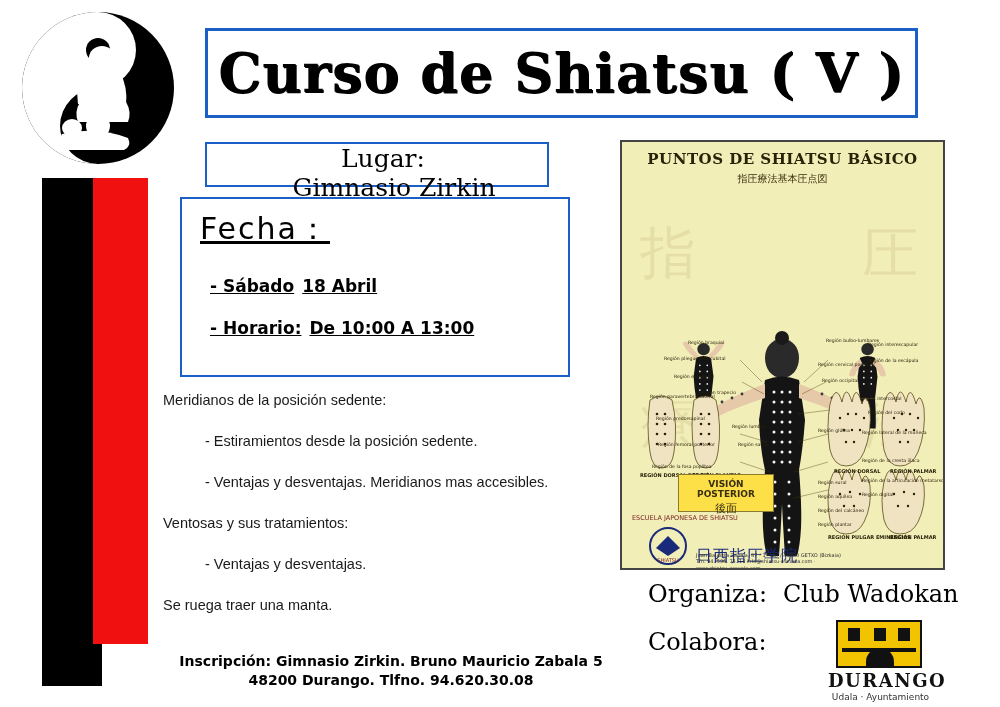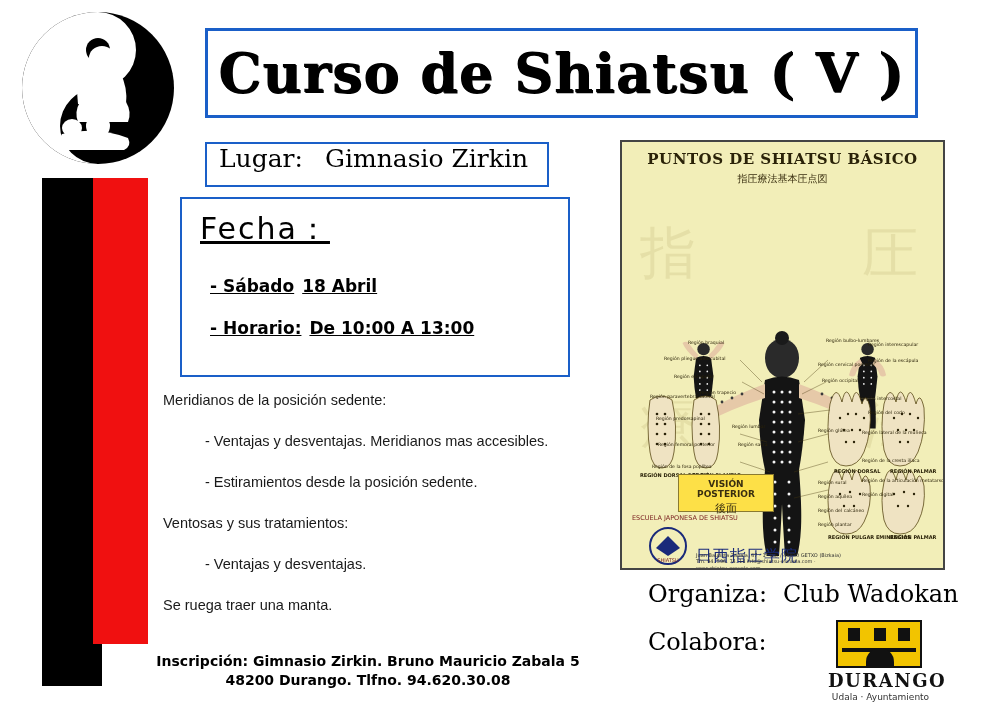--- a/index.html
+++ b/index.html
@@ -79,21 +79,23 @@
   .lugar-box {
     position: absolute;
     left: 205px;
     top: 142px;
     width: 344px;
     height: 45px;
     border: 2px solid #1a5fc8;
     background: #ffffff;
     box-sizing: border-box;
     display: flex;
+    align-items: center;
     padding-left: 12px;
+    flex-direction: column;
   }
   .lugar-label {
     font-family: "DejaVu Serif", serif;
     font-size: 25px;
     color: #000;
   }
   .lugar-value {
     font-family: "DejaVu Serif", serif;
     font-size: 25px;
     color: #000;
@@ -142,21 +144,21 @@
     font-size: 14.5px;
     color: #1a1a1a;
   }
   .body-text p.indent {
     margin-left: 42px;
   }
 
   
   .inscripcion {
     position: absolute;
-    left: 108px;
+    left: 131px;
     top: 652px;
     width: 520px;
     text-align: center;
     font-family: "DejaVu Sans", sans-serif;
     font-weight: bold;
     font-size: 14px;
     color: #000;
     line-height: 1.35;
   }
 
@@ -382,22 +384,22 @@
     <div class="fecha-line">
       <span>- Sábado</span><span class="sep"></span><span>18 Abril</span>
     </div>
     <div class="fecha-line">
       <span>- Horario:</span><span class="sep"></span><span>De 10:00 A 13:00</span>
     </div>
   </div>
 
   <div class="body-text">
     <p>Meridianos de la posición sedente:</p>
+    <p class="indent">- Estiramientos desde la posición sedente.</p>
     <p class="indent">- Ventajas y desventajas. Meridianos mas accesibles.</p>
-    <p class="indent">- Estiramientos desde la posición sedente.</p>
     <p>Ventosas y sus tratamientos:</p>
     <p class="indent">- Ventajas y desventajas.</p>
     <p>Se ruega traer una manta.</p>
   </div>
 
   <div class="inscripcion">
     <div>Inscripción:   Gimnasio Zirkin.  Bruno Mauricio Zabala 5</div>
     <div>48200 Durango.   Tlfno. 94.620.30.08</div>
   </div>
 

